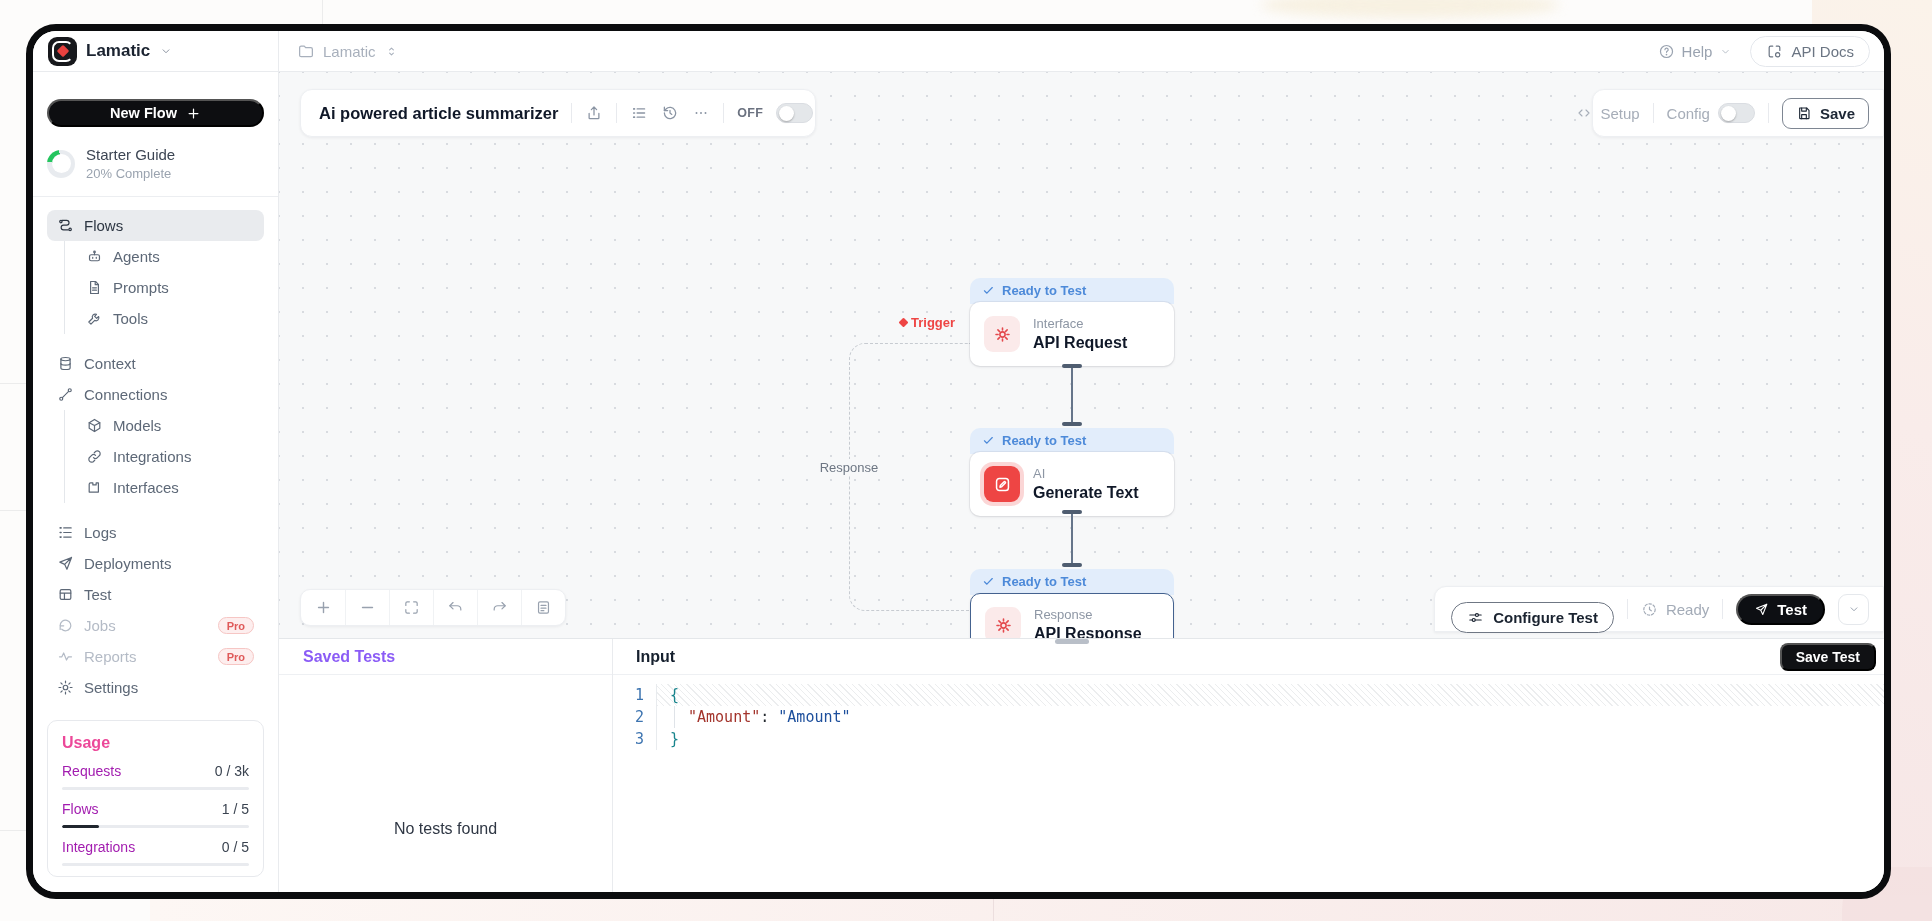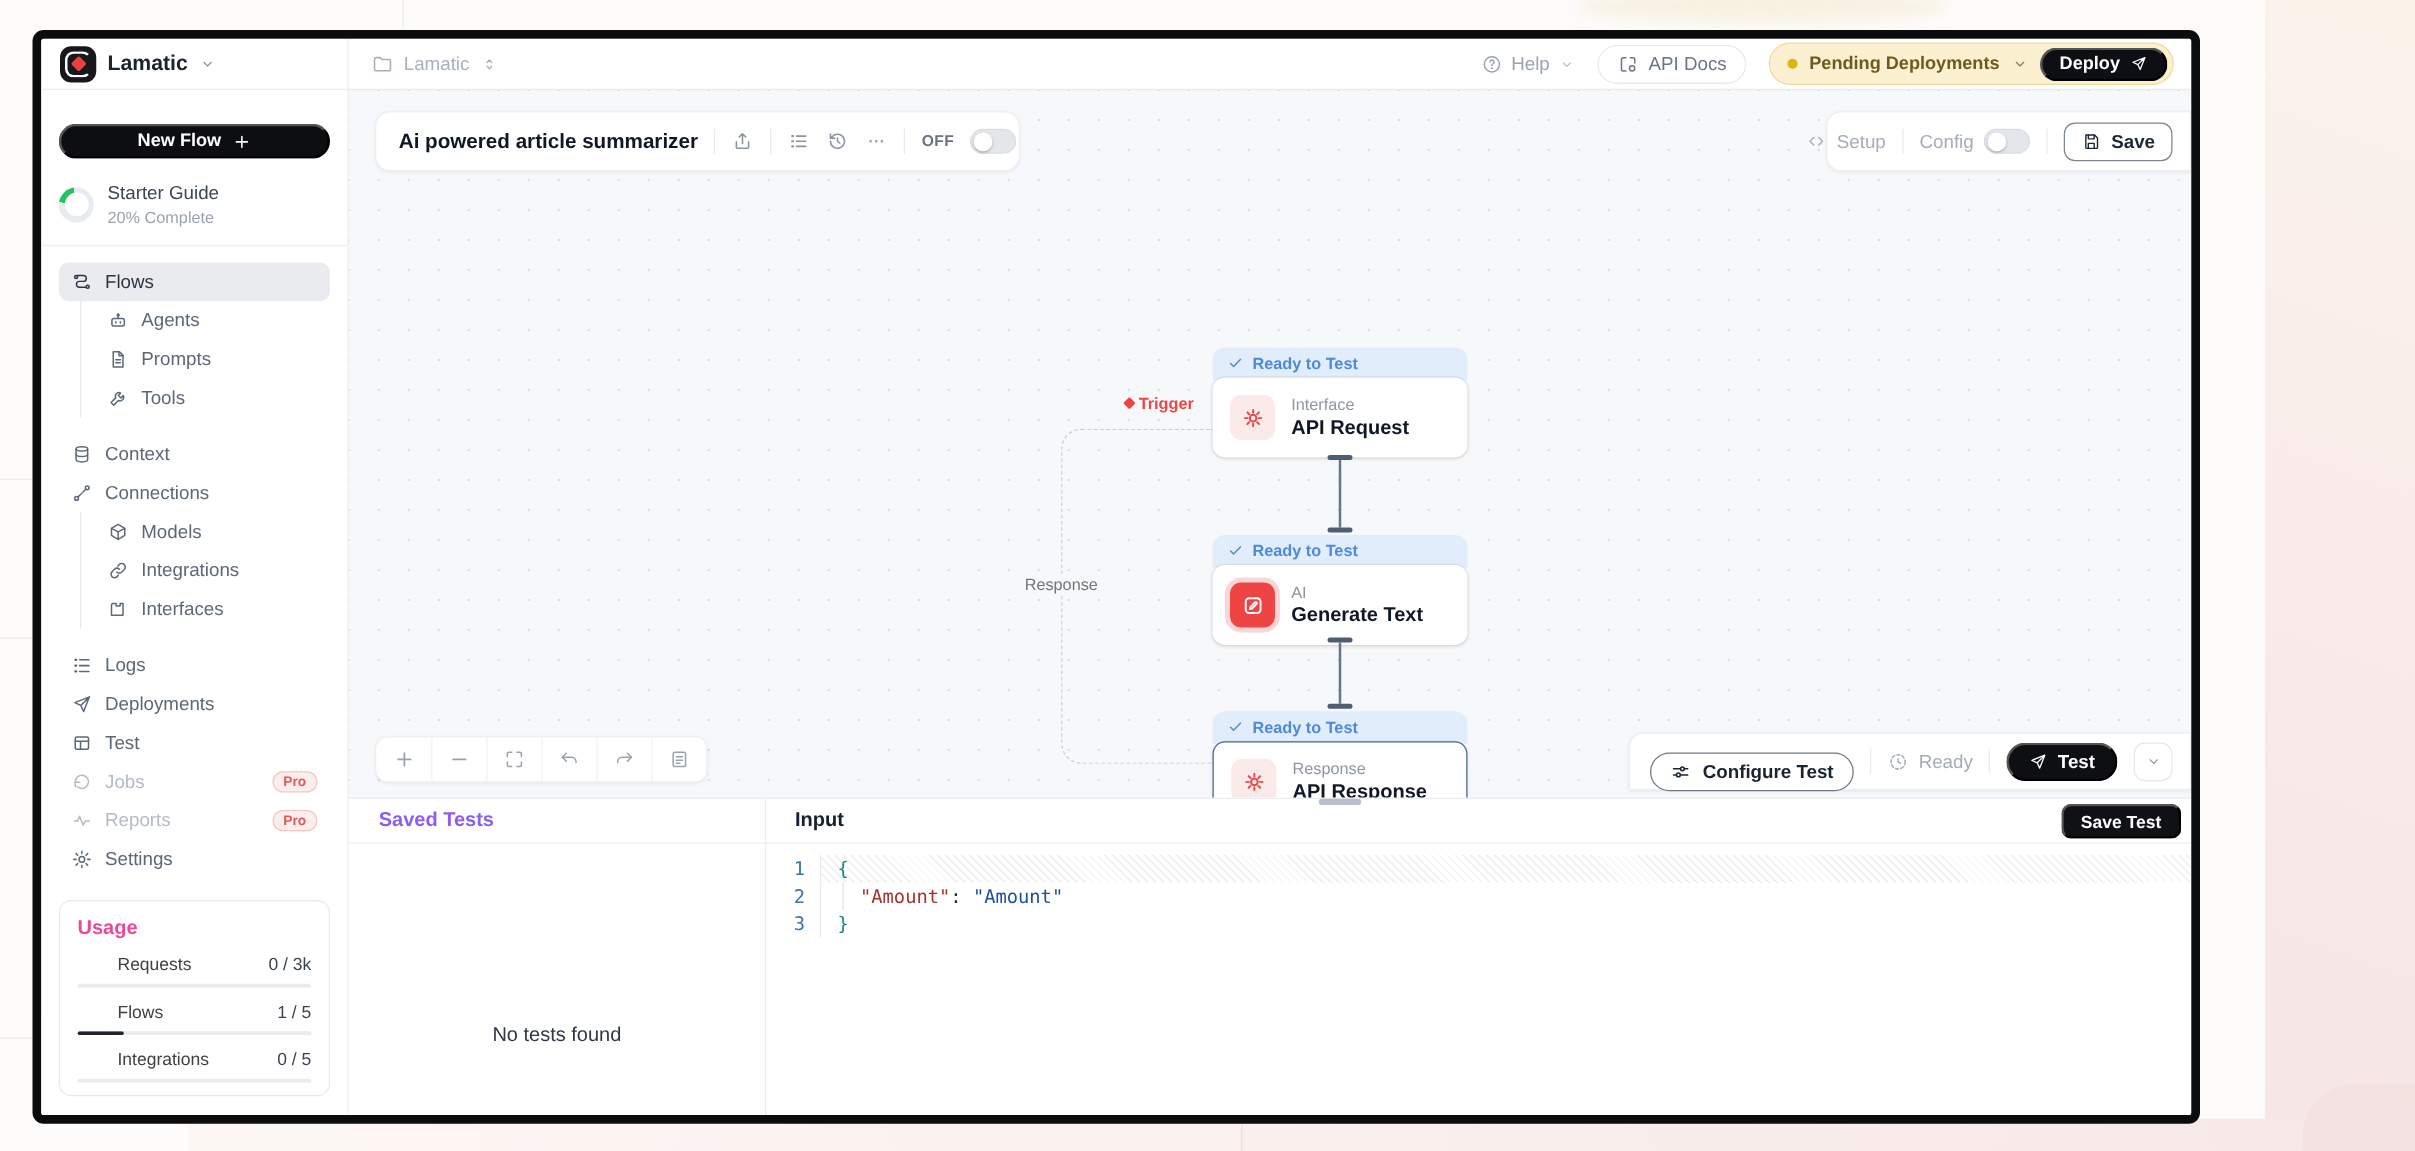--- a/index.html
+++ b/index.html
@@ -22,22 +22,22 @@
   .hairline { position:absolute; background:#ececec; }
   .hl-v1 { left:322px; top:0; width:1px; height:24px; }
   .hl-v2 { left:993px; bottom:0; width:1px; height:24px; background:#ecdede; }
   .hl-h1 { left:0; top:383px; width:26px; height:1px; }
   .hl-h2 { left:0; top:510px; width:26px; height:1px; }
   .hl-h3 { left:0; top:830px; width:26px; height:1px; }
   .decor-blob { position:absolute; left:1260px; top:-8px; width:300px; height:26px;
     background:#f6eedb; border-radius:50%; filter:blur(6px); opacity:.8; }
 
   
-  .frame { position:absolute; left:26px; top:24px; width:1734px; height:875px;
-    background:#fff; border:7px solid #0b0c0e; border-radius:9px; overflow:hidden; }
+  .frame { position:absolute; left:26px; top:24px; width:1865px; height:875px;
+    background:#fff; border:7px solid #0b0c0e; border-radius:30px; overflow:hidden; }
   .app { display:flex; flex-direction:column; height:100%; }
 
   
   .topbar { height:41px; flex:none; display:flex; border-bottom:1px solid #e9ebee; background:#fff; }
   .topbar-left { width:246px; flex:none; display:flex; align-items:center; gap:9px;
     padding-left:15px; border-right:1px solid #e9ebee; }
   .logo { width:29px; height:29px; border-radius:9px; background:#17181c; position:relative; flex:none; }
   .logo::before { content:""; position:absolute; inset:4px; border:2.5px solid #fff; border-right-color:transparent; border-radius:7px; }
   .logo::after { content:""; position:absolute; left:50%; top:50%; width:9px; height:9px; background:#e8413f; transform:translate(-50%,-50%) rotate(45deg); border-radius:1.5px; }
   .ws-name { font-size:17px; font-weight:700; color:#1b2330; }
@@ -75,21 +75,21 @@
   .sub-wrap { margin-left:17px; border-left:1px solid #e4e7eb; }
   .sub-wrap .nav-row { padding-left:21px; }
   .gap { height:14px; }
   .nav-row.dim { color:#b4bbc6; }
   .pro { margin-left:auto; font-size:11px; font-weight:600; color:#df5a5a; background:#fdeeee;
     border:1px solid #f6c6c4; border-radius:999px; padding:1.5px 8px; }
   .usage { border:1px solid #e7e9ed; border-radius:10px; padding:13px 14px 10px; margin-top:17px; }
   .usage-title { font-size:16px; font-weight:700; color:#ec4899; }
   .u-row { margin-top:11px; }
   .u-line { display:flex; justify-content:space-between; font-size:14px; }
-  .u-label { color:#404040;margin-left:32px; } .u-val { color:#3a4350; }
+  .u-label { color:#a21caf; } .u-val { color:#3a4350; }
   .u-bar { height:3px; background:#e9ebef; border-radius:2px; margin-top:8px; overflow:hidden; }
   .u-fill { height:100%; background:#20262e; border-radius:2px; }
 
   
   .main { flex:1; min-width:0; display:flex; flex-direction:column; position:relative; }
   .canvas { position:relative; height:566px; flex:none; overflow:hidden; background:#f7f8f9;
     background-image:radial-gradient(#d8dbe0 1.1px, transparent 1.1px);
     background-size:24px 24px; background-position:12px 12px; }
   .float { position:absolute; background:#fff; border:1px solid #edeff2; border-radius:12px;
     box-shadow:0 1px 3px rgba(16,24,40,.06); display:flex; align-items:center; }
@@ -229,35 +229,20 @@
           </div>
           <button class="btn-apidocs">
             <span class="tool-ic" style="color:#6b7583">
               <svg class="ic" viewBox="0 0 24 24" style="width:17px;height:17px">
                   <path d="M9.5 4.5h-3a2 2 0 0 0-2 2v11a2 2 0 0 0 2 2h3M14.5 4.5h3a2 2 0 0 1 2 2v4"></path>
                   <circle cx="16.5" cy="16.5" r="3"></circle>
                 </svg>
             </span>
             <span>API Docs</span>
           </button>
-          <div class="pending">
-            <span class="dot"></span>
-            <span class="pending-label">Pending Deployments</span>
-            <span class="tool-ic chev">
-              <svg class="ic" viewBox="0 0 24 24" style="width:14px;height:14px">
-                  <path d="M7 10l5 5 5-5"></path>
-                </svg>
-            </span>
-            <button class="btn-deploy">
-              <span>Deploy</span>
-              <svg class="ic" viewBox="0 0 24 24" style="width:14px;height:14px">
-                  <path d="M20.5 3.5 10.8 13.2M20.5 3.5 14 20l-3.2-6.8L4 10z"></path>
-                </svg>
-            </button>
-          </div>
         </div>
       </div>
     </header>
 
     <div class="app-body">
 
       <aside class="sidebar">
         <button class="btn-newflow">
           <span>New Flow</span>
           <svg class="ic" viewBox="0 0 24 24" style="width:15px;height:15px;stroke-width:2">

